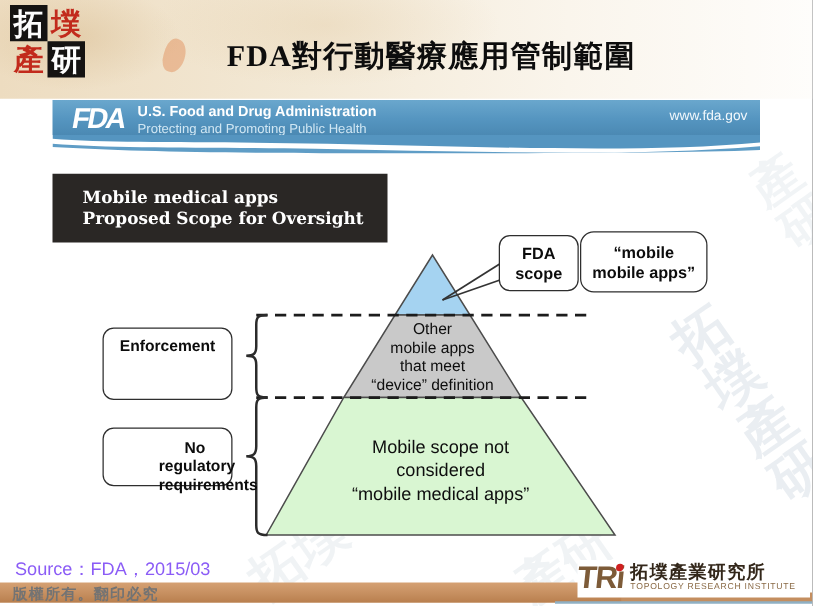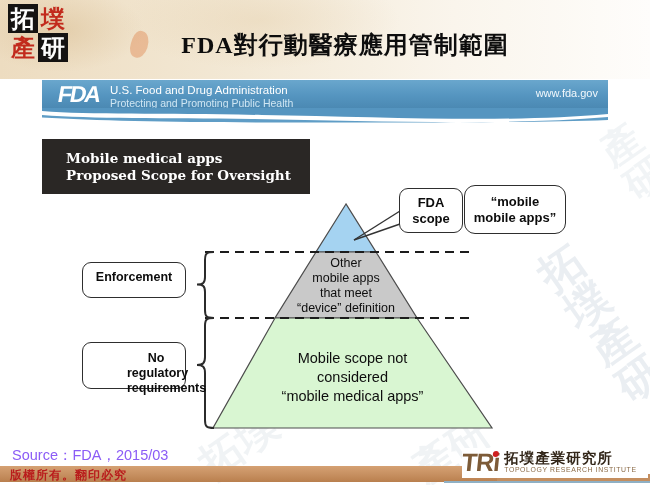--- a/index.html
+++ b/index.html
@@ -39,21 +39,21 @@
   .fda-banner{position:absolute;left:42px;top:80px;width:566px;height:46px;}
   .banner-main{
     position:absolute;left:0;top:0;width:566px;height:28px;
     background:linear-gradient(180deg,#6aa7cd 0%,#5595c0 55%,#4b89b3 100%);
   }
   .fda-logo{
     position:absolute;left:16px;top:1px;color:#fff;font-weight:bold;
     font-size:23px;letter-spacing:-2px;transform:skewX(-10deg);
     font-family:"Liberation Sans",sans-serif;
   }
-  .fda-org{position:absolute;left:68px;top:4px;font-size:11.5px;font-weight:normal;color:#ffffff;white-space:nowrap;}
+  .fda-org{position:absolute;left:68px;top:4px;font-size:11.5px;font-weight:bold;color:#ffffff;white-space:nowrap;}
   .fda-tagline{position:absolute;left:68px;top:17px;font-size:10.5px;color:#cfe6f3;white-space:nowrap;}
   .fda-url{position:absolute;right:10px;top:7px;font-size:11px;color:#f2f8fc;}
   .banner-wave{position:absolute;left:0;top:28px;width:566px;height:18px;}
   
   .scope-box{
     position:absolute;left:42px;top:139px;width:268px;height:55px;
     background:#2a2725;color:#fff;font-weight:bold;font-size:13.5px;
     line-height:17px;padding:11px 0 0 24px;box-sizing:border-box;
     font-family:"DejaVu Serif","Liberation Serif",serif;
   }
@@ -68,34 +68,34 @@
     position:absolute;left:242px;top:349px;width:221px;text-align:center;
     font-size:14.5px;line-height:19px;color:#0e0e0e;
   }
   .pyr-mid-text span,.pyr-bot-text span{display:block;}
   
   .rbox{
     position:absolute;background:#fff;border:1.6px solid #2e2e2e;
     text-align:center;font-weight:bold;color:#0c0c0c;box-sizing:border-box;
   }
   .rbox span{display:block;}
-  .enforcement-box{left:82px;top:262px;width:104px;height:36px;border-radius:9px;font-size:12.5px;line-height:15px;padding-top:7px;}
+  .enforcement-box{left:82px;top:262px;width:104px;height:58px;border-radius:9px;font-size:12.5px;line-height:15px;padding-top:7px;}
   .noreg-box{left:82px;top:342px;width:104px;height:47px;border-radius:9px;font-size:12.5px;line-height:15px;padding-top:8px;padding-left:44px;}
   .fda-scope-box{left:399px;top:188px;width:64px;height:45px;border-radius:9px;font-size:13px;line-height:16px;padding-top:6px;}
   .mma-box{left:464px;top:185px;width:102px;height:49px;border-radius:11px;font-size:13px;line-height:16px;padding-top:8px;}
   
   .source-line{position:absolute;left:12px;top:446px;font-size:14.5px;color:#8b5cf6;}
   .bar-thin{position:absolute;left:0;top:474px;width:650px;height:8px;background:#c48e5f;}
   .bar-thick{
     position:absolute;left:0;top:466px;width:497px;height:16px;
     background:linear-gradient(180deg,#d5a173 0%,#c68f60 55%,#b97f4e 100%);
     border-top-right-radius:10px;
   }
   .copyright-text{
-    position:absolute;left:10px;top:467px;font-size:12px;font-weight:bold;color:#b91c1c;
+    position:absolute;left:10px;top:467px;font-size:12px;font-weight:bold;color:#737373;
     font-family:"DejaVu Sans",sans-serif;letter-spacing:1px;
   }
   .tri-logo{position:absolute;left:462px;top:448px;width:186px;height:30px;background:#fff;display:flex;align-items:flex-start;}
   .tri-word{
     position:relative;font-size:25px;font-weight:bold;color:#7d5b38;
     letter-spacing:-1px;line-height:28px;transform:skewX(-6deg);
   }
   .tri-dot{position:absolute;right:1px;top:3px;width:6px;height:6px;border-radius:50%;background:#cf2020;}
   .tri-names{margin-left:5px;padding-top:2px;}
   .tri-cn{font-size:14.5px;font-weight:bold;color:#33271a;font-family:"DejaVu Serif","Liberation Serif",serif;letter-spacing:1px;line-height:16px;white-space:nowrap;}

